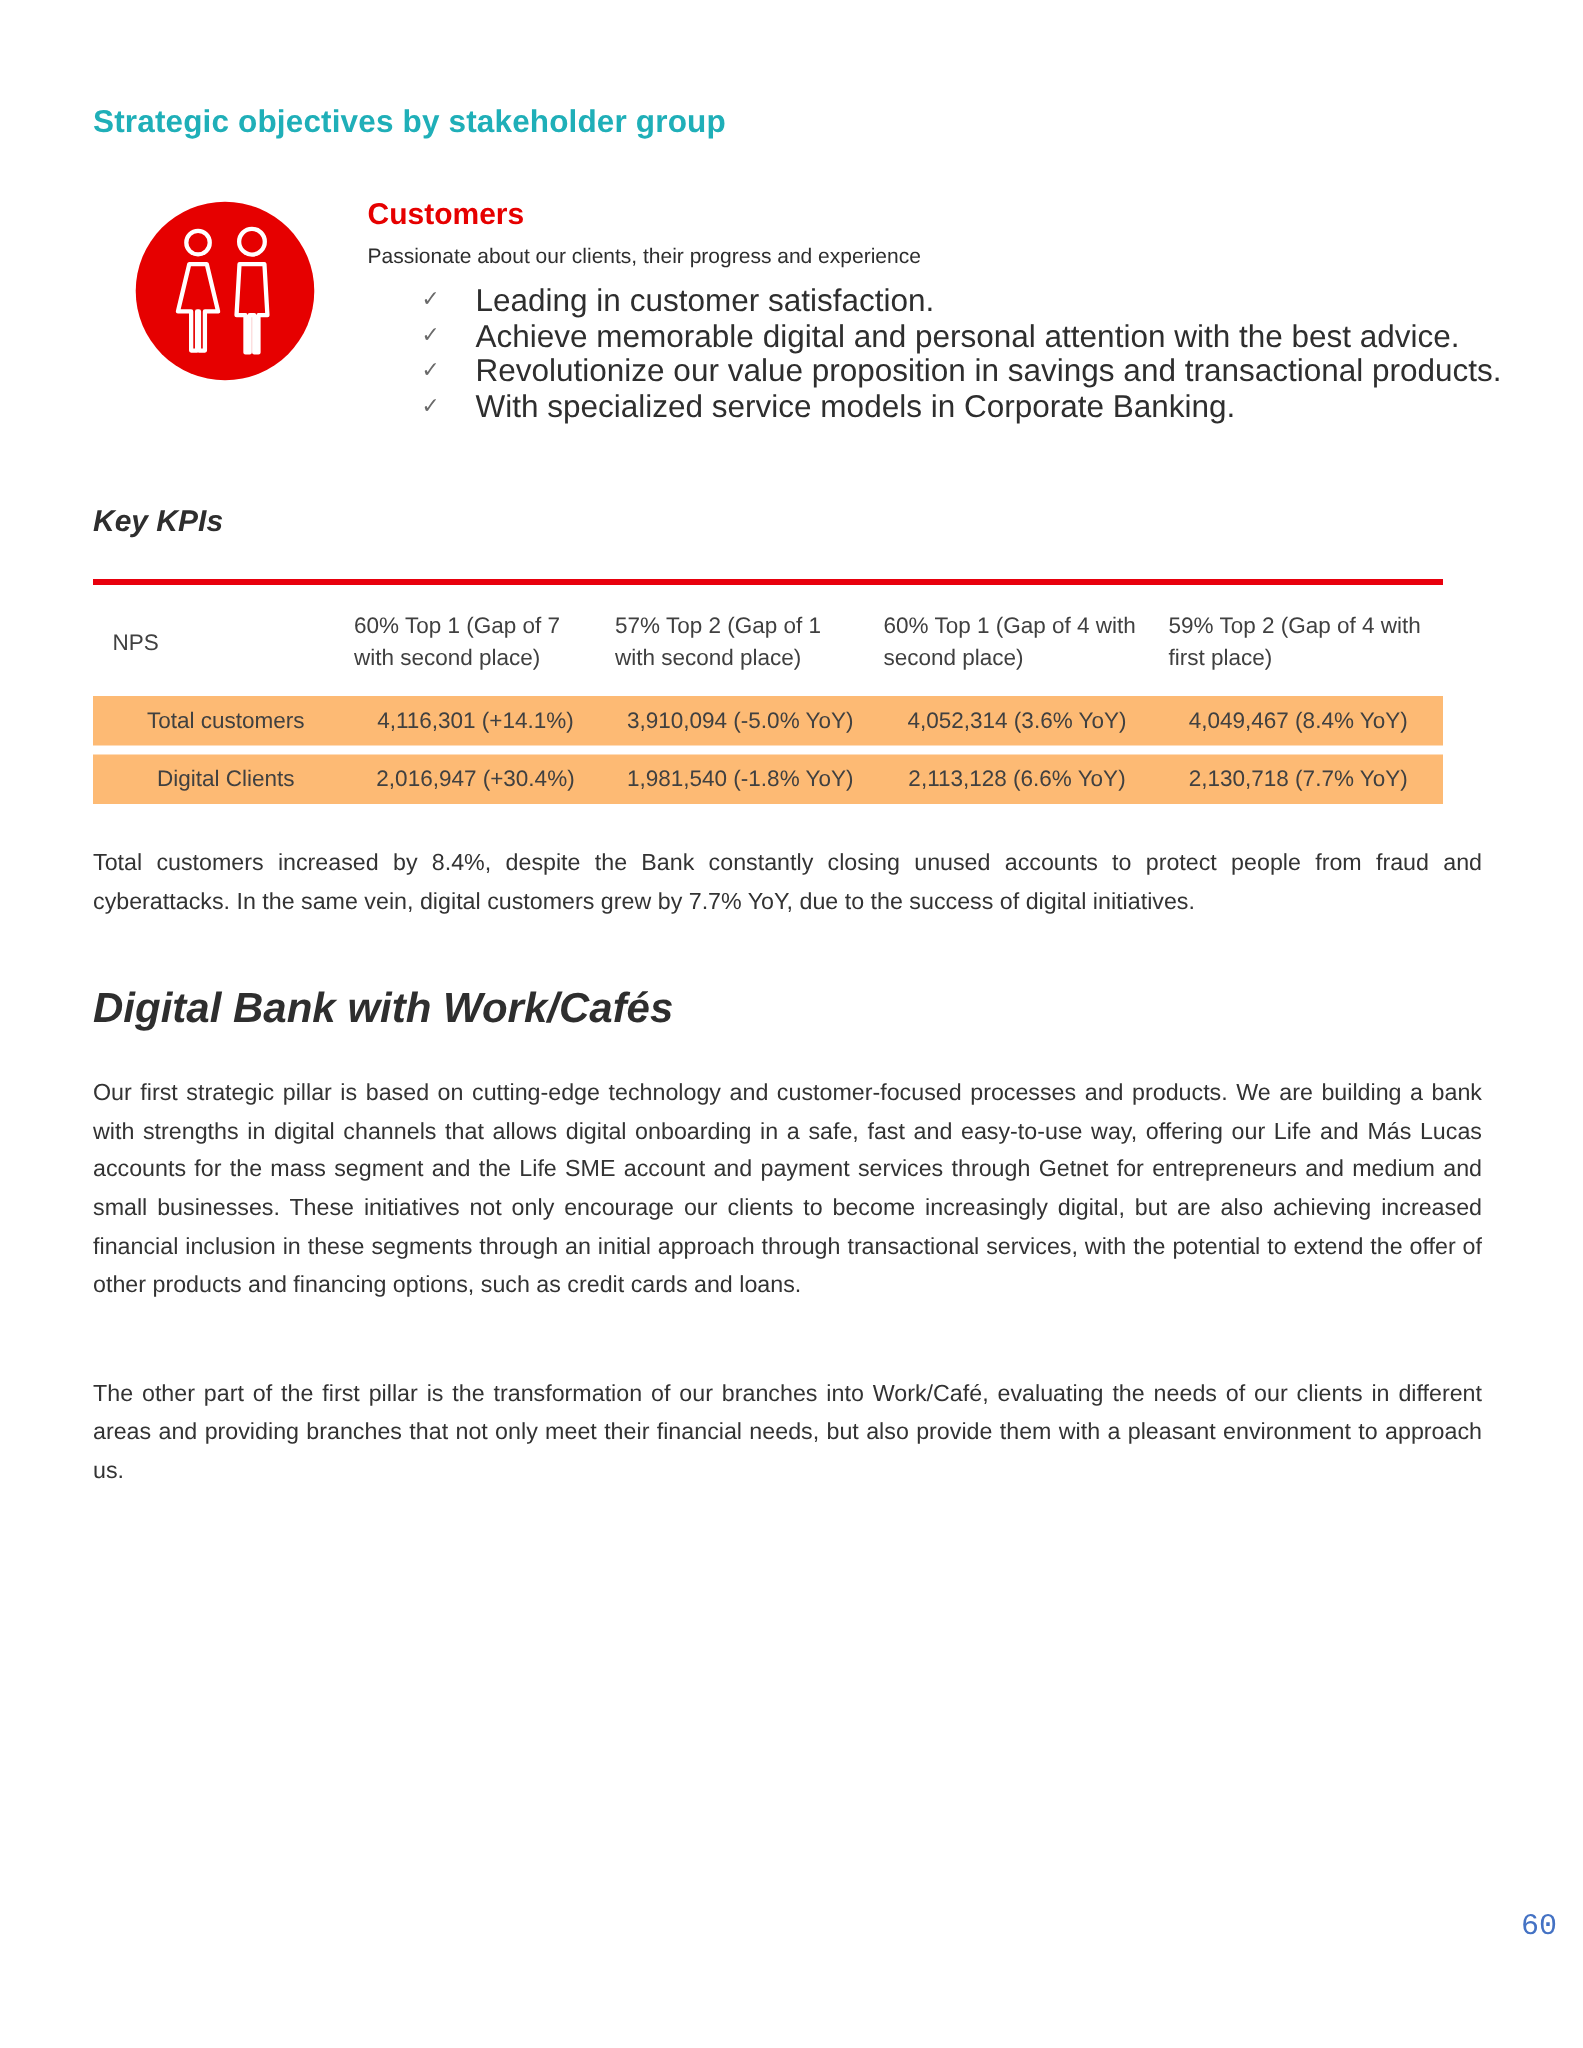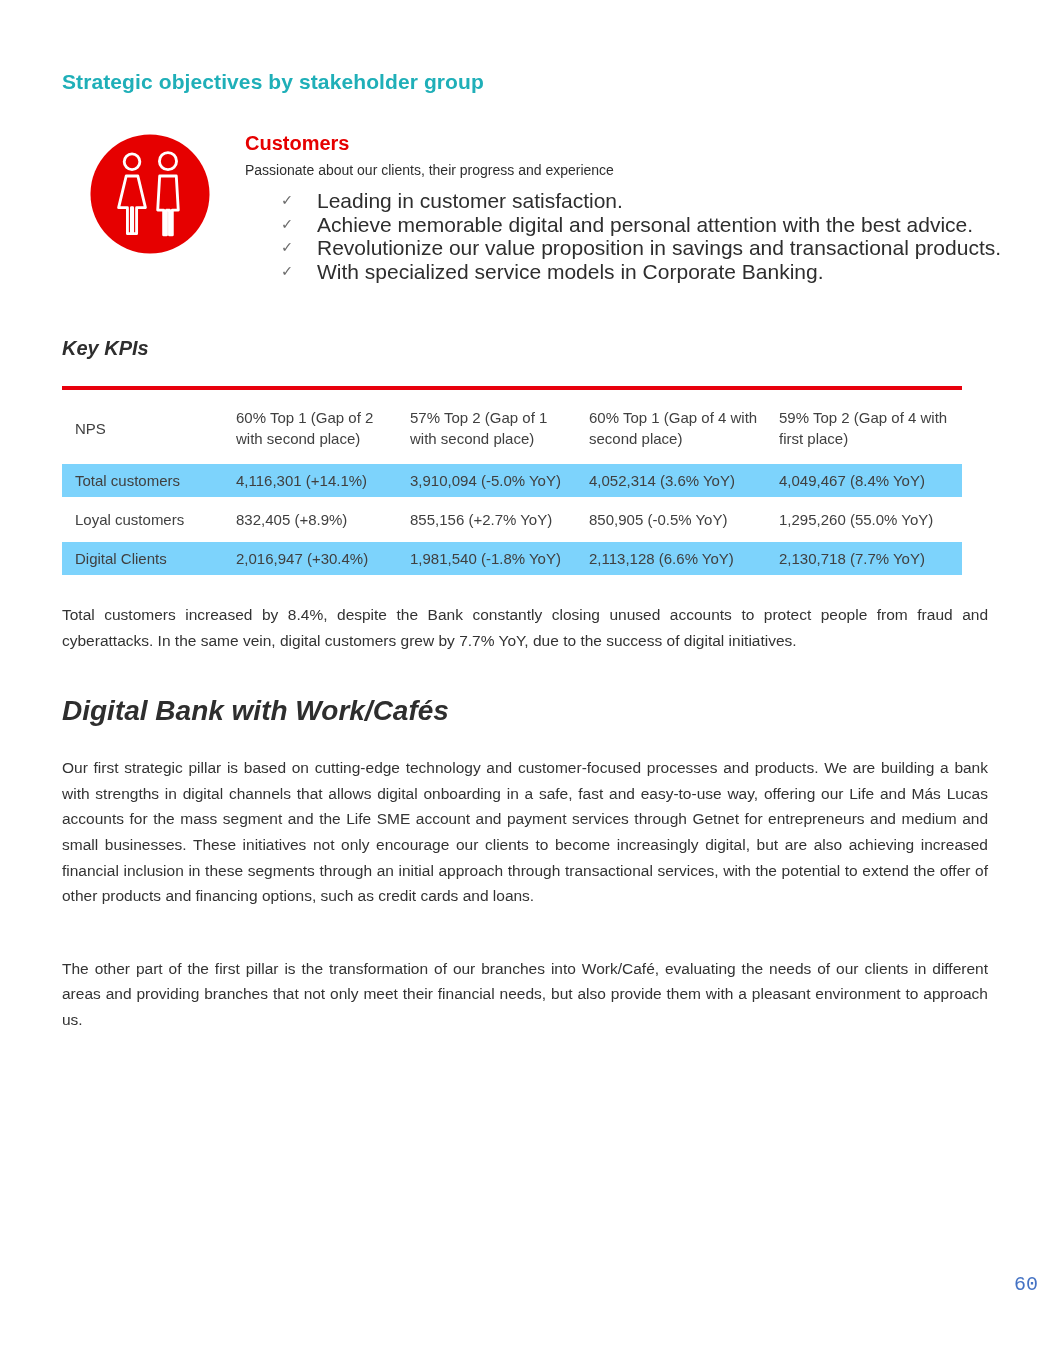--- a/index.html
+++ b/index.html
@@ -39,21 +39,21 @@
   .t-row { display:flex; }
   .t-head { padding:8px 0 10px 0; font-weight:bold; color:#2e2e2e; }
   .red-rule { width:900px; height:4px; background:#e8000d; }
   .c0 { width:174px; padding-left:13px; padding-right:10px; }
   .c1 { width:174px; padding-right:12px; }
   .c2 { width:179px; padding-right:12px; }
   .c3 { width:190px; padding-right:12px; }
   .c4 { width:183px; padding-right:10px; }
   .data-row { margin-top:6px; padding:6px 0; color:#404040; line-height:21px; align-items:center; }
   .data-row.first { padding:11px 0 9px 0; }
-  .data-row.hl { background:#7dd3fc; }
+  .data-row.hl { background:#fdba74;text-align:center; }
   
   .para {
     margin:27px 67px 0 62px;
     font-size:15.5px; line-height:25.6px;
     text-align:justify; color:#333333;
   }
   .sub-heading {
     margin:42px 0 0 62px;
     font-size:28px; font-weight:bold; font-style:italic; color:#2e2e2e;
   }
@@ -105,41 +105,34 @@
     </div>
   </div>
 
   <div class="kpi-heading">Key KPIs</div>
 
   <div class="kpi-table">
     <div class="red-rule"></div>
 
     <div class="t-row data-row first">
       <div class="c0">NPS</div>
-      <div class="c1">60% Top 1 (Gap of 2 with second place)</div>
+      <div class="c1">60% Top 1 (Gap of 7 with second place)</div>
       <div class="c2">57% Top 2 (Gap of 1 with second place)</div>
       <div class="c3">60% Top 1 (Gap of 4 with second place)</div>
       <div class="c4">59% Top 2 (Gap of 4 with first place)</div>
     </div>
 
     <div class="t-row data-row hl">
       <div class="c0">Total customers</div>
       <div class="c1">4,116,301 (+14.1%)</div>
       <div class="c2">3,910,094 (-5.0% YoY)</div>
       <div class="c3">4,052,314 (3.6% YoY)</div>
       <div class="c4">4,049,467 (8.4% YoY)</div>
     </div>
 
-    <div class="t-row data-row">
-      <div class="c0">Loyal customers</div>
-      <div class="c1">832,405 (+8.9%)</div>
-      <div class="c2">855,156 (+2.7% YoY)</div>
-      <div class="c3">850,905 (-0.5% YoY)</div>
-      <div class="c4">1,295,260 (55.0% YoY)</div>
-    </div>
 
     <div class="t-row data-row hl">
       <div class="c0">Digital Clients</div>
       <div class="c1">2,016,947 (+30.4%)</div>
       <div class="c2">1,981,540 (-1.8% YoY)</div>
       <div class="c3">2,113,128 (6.6% YoY)</div>
       <div class="c4">2,130,718 (7.7% YoY)</div>
     </div>
   </div>
 

